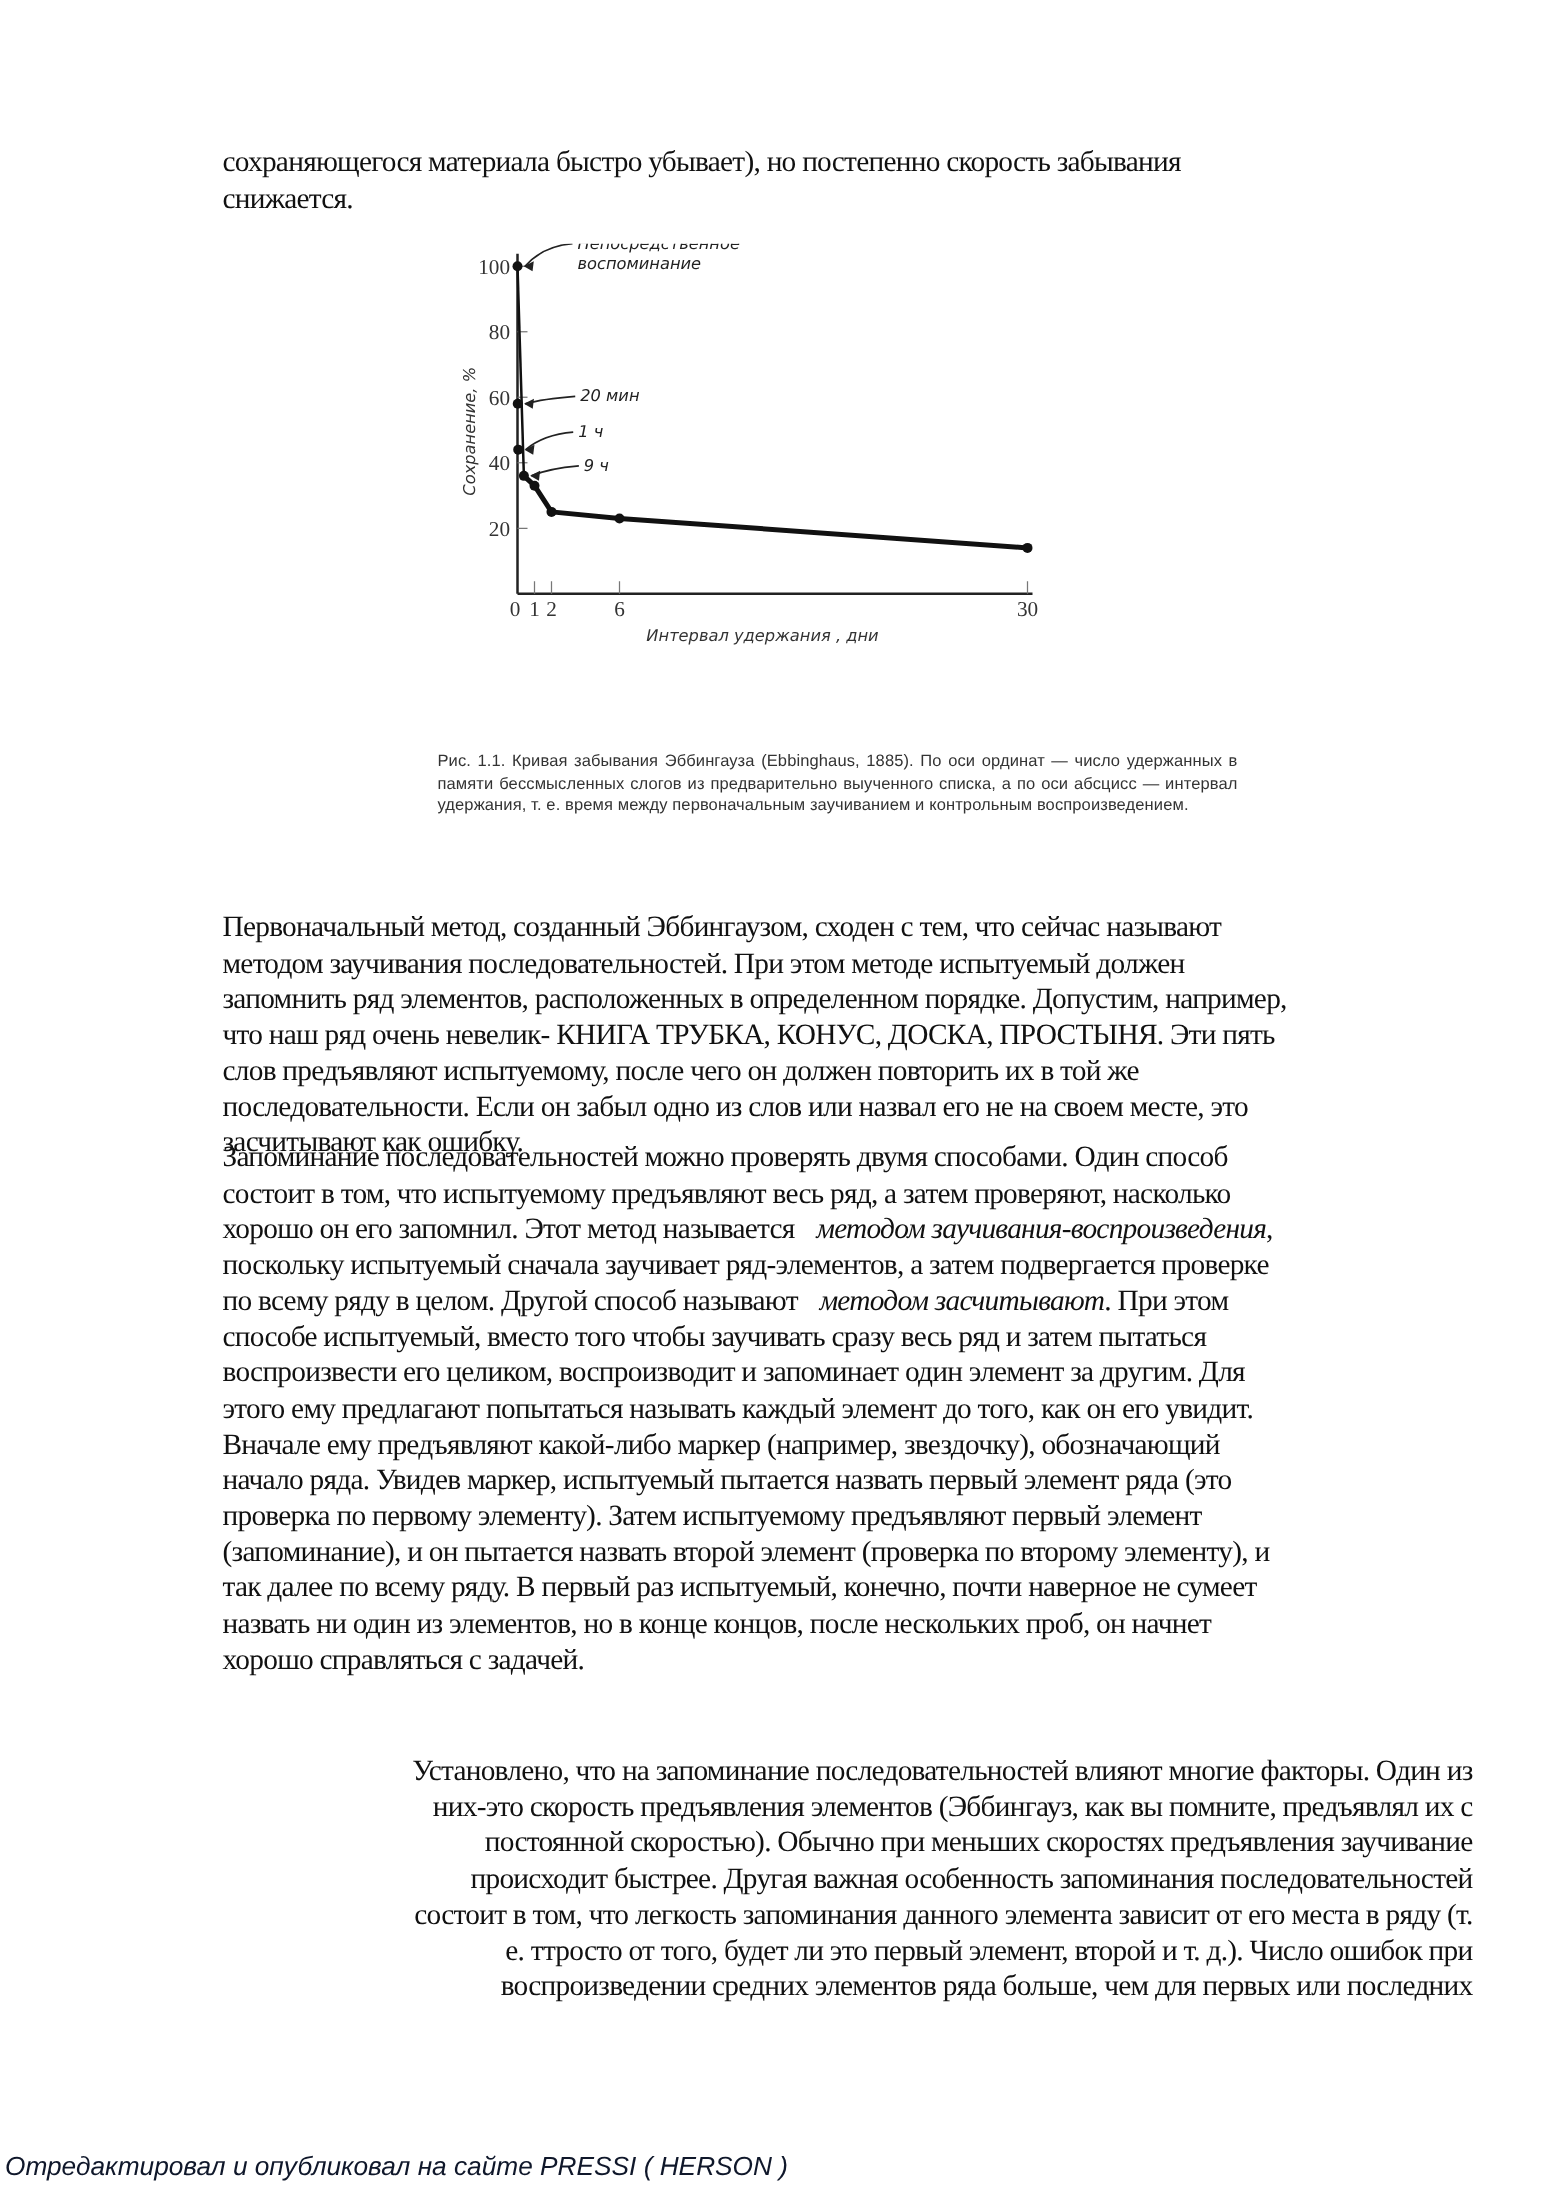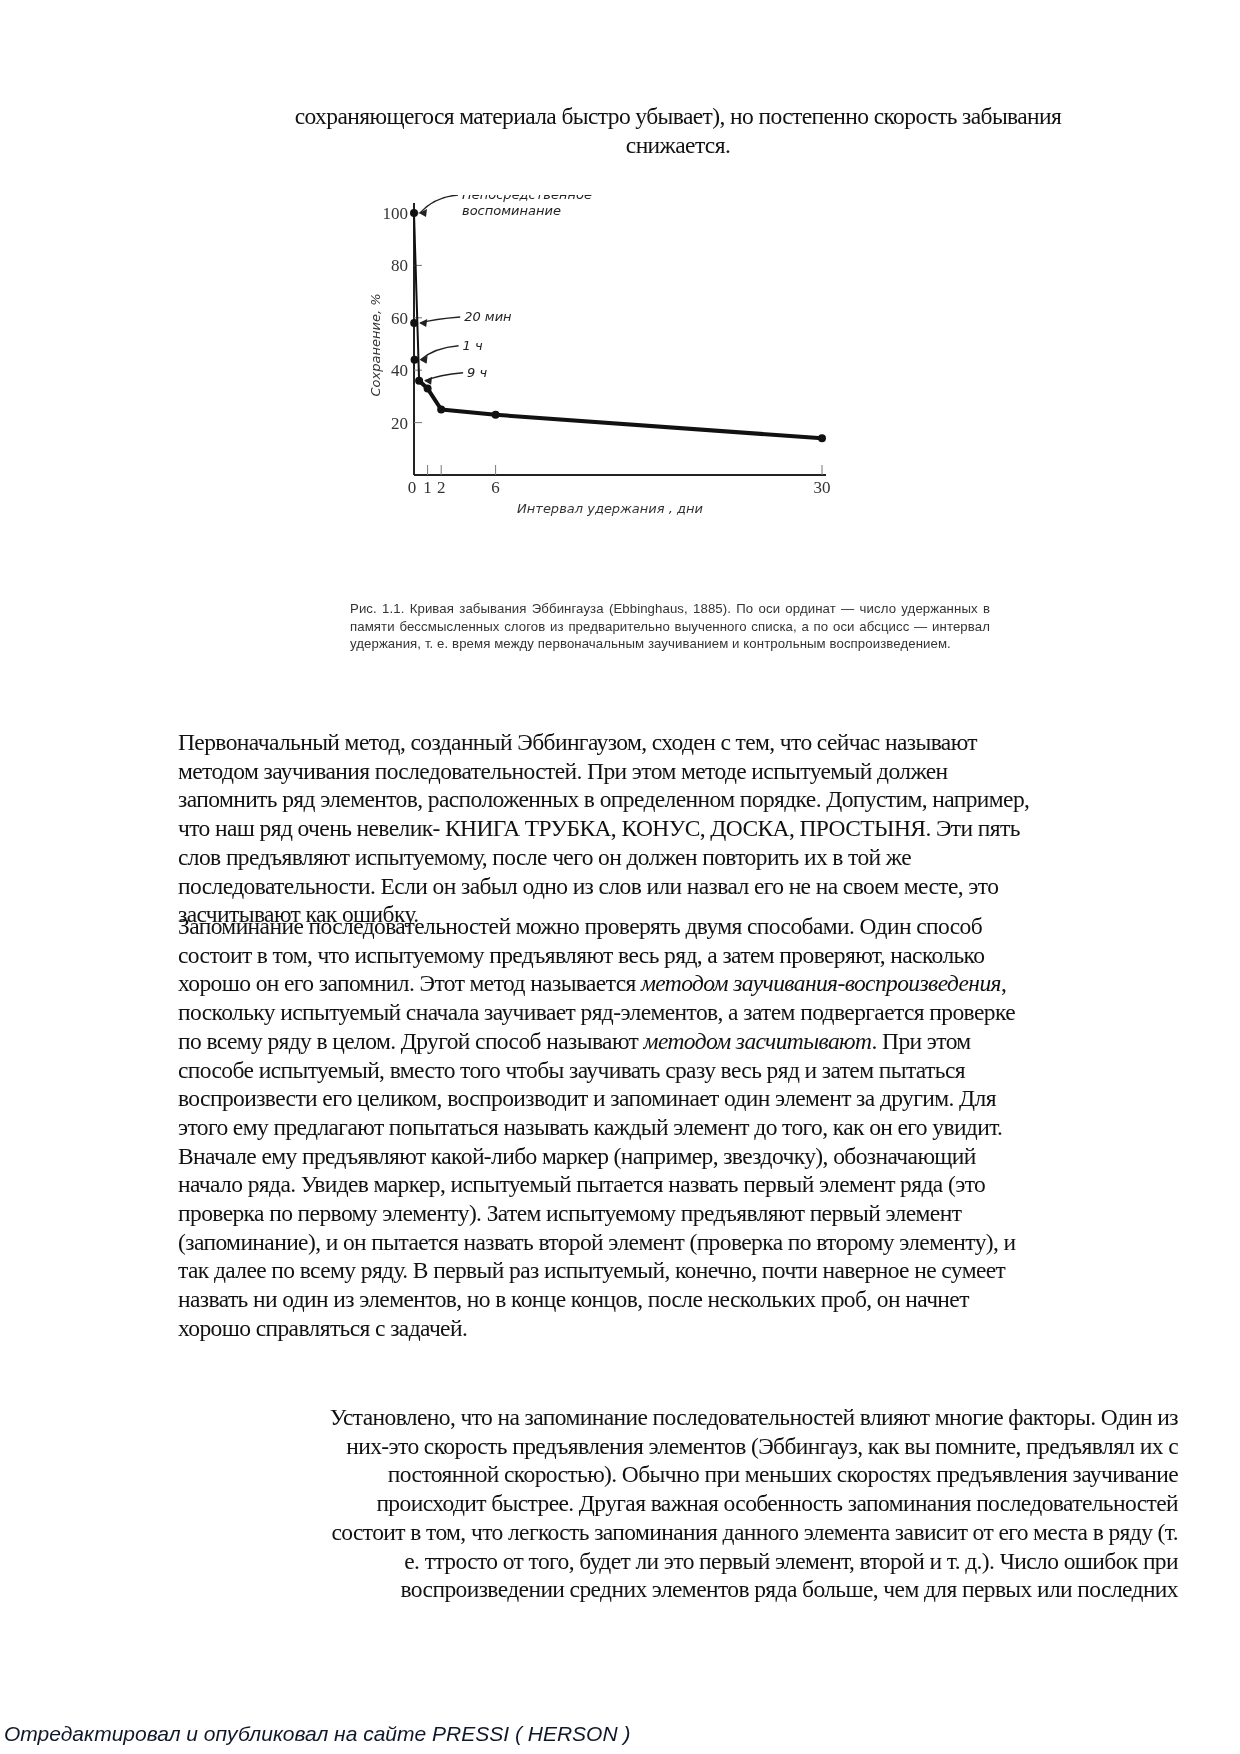--- a/index.html
+++ b/index.html
@@ -1,19 +1,19 @@
 <!DOCTYPE html>
 <html><head>
 <meta charset="utf-8">
 <style>
   html, body { margin: 0; padding: 0; background: #ffffff; }
   body { width: 1240px; height: 1754px; position: relative; overflow: hidden; font-family: "Liberation Serif", serif; color: #111; }
   .para { position: absolute; left: 178px; width: 1000px; font-size: 23.5px; line-height: 28.7px; letter-spacing: -0.6px; margin: 0; white-space: pre-line; }
-  .para em { font-style: italic; }
-  #p0 { top: 102px; text-align: center; }
+  .para em { font-style: italic; margin-left: 12px; }
+  #p0 { top: 116px; }
   #p1 { top: 728px; }
   #p2 { top: 912px; }
   #p3 { top: 1403px; text-align: right; }
   .figure { position: absolute; left: 340px; top: 195px; width: 680px; height: 410px; }
   .figure svg { position: absolute; left: 0; top: 0; }
   .caption { position: absolute; left: 350px; top: 600px; width: 640px; font-family: Liberation Sans, sans-serif; font-size: 13.2px; line-height: 17.5px; color: #333; text-align: justify; letter-spacing: 0.1px; }
   .footer { position: absolute; left: 4px; top: 1722px; font-family: "Liberation Sans", sans-serif; font-style: italic; font-size: 21px; color: #0f172a; }
   .ann { font-family: "DejaVu Sans", sans-serif; font-style: italic; font-size: 13px; fill: #222; }
   .tick { font-family: "Liberation Serif", serif; font-size: 17px; fill: #333; }
   .axlabel { font-family: "DejaVu Sans", sans-serif; font-style: italic; font-size: 13px; fill: #333; }

